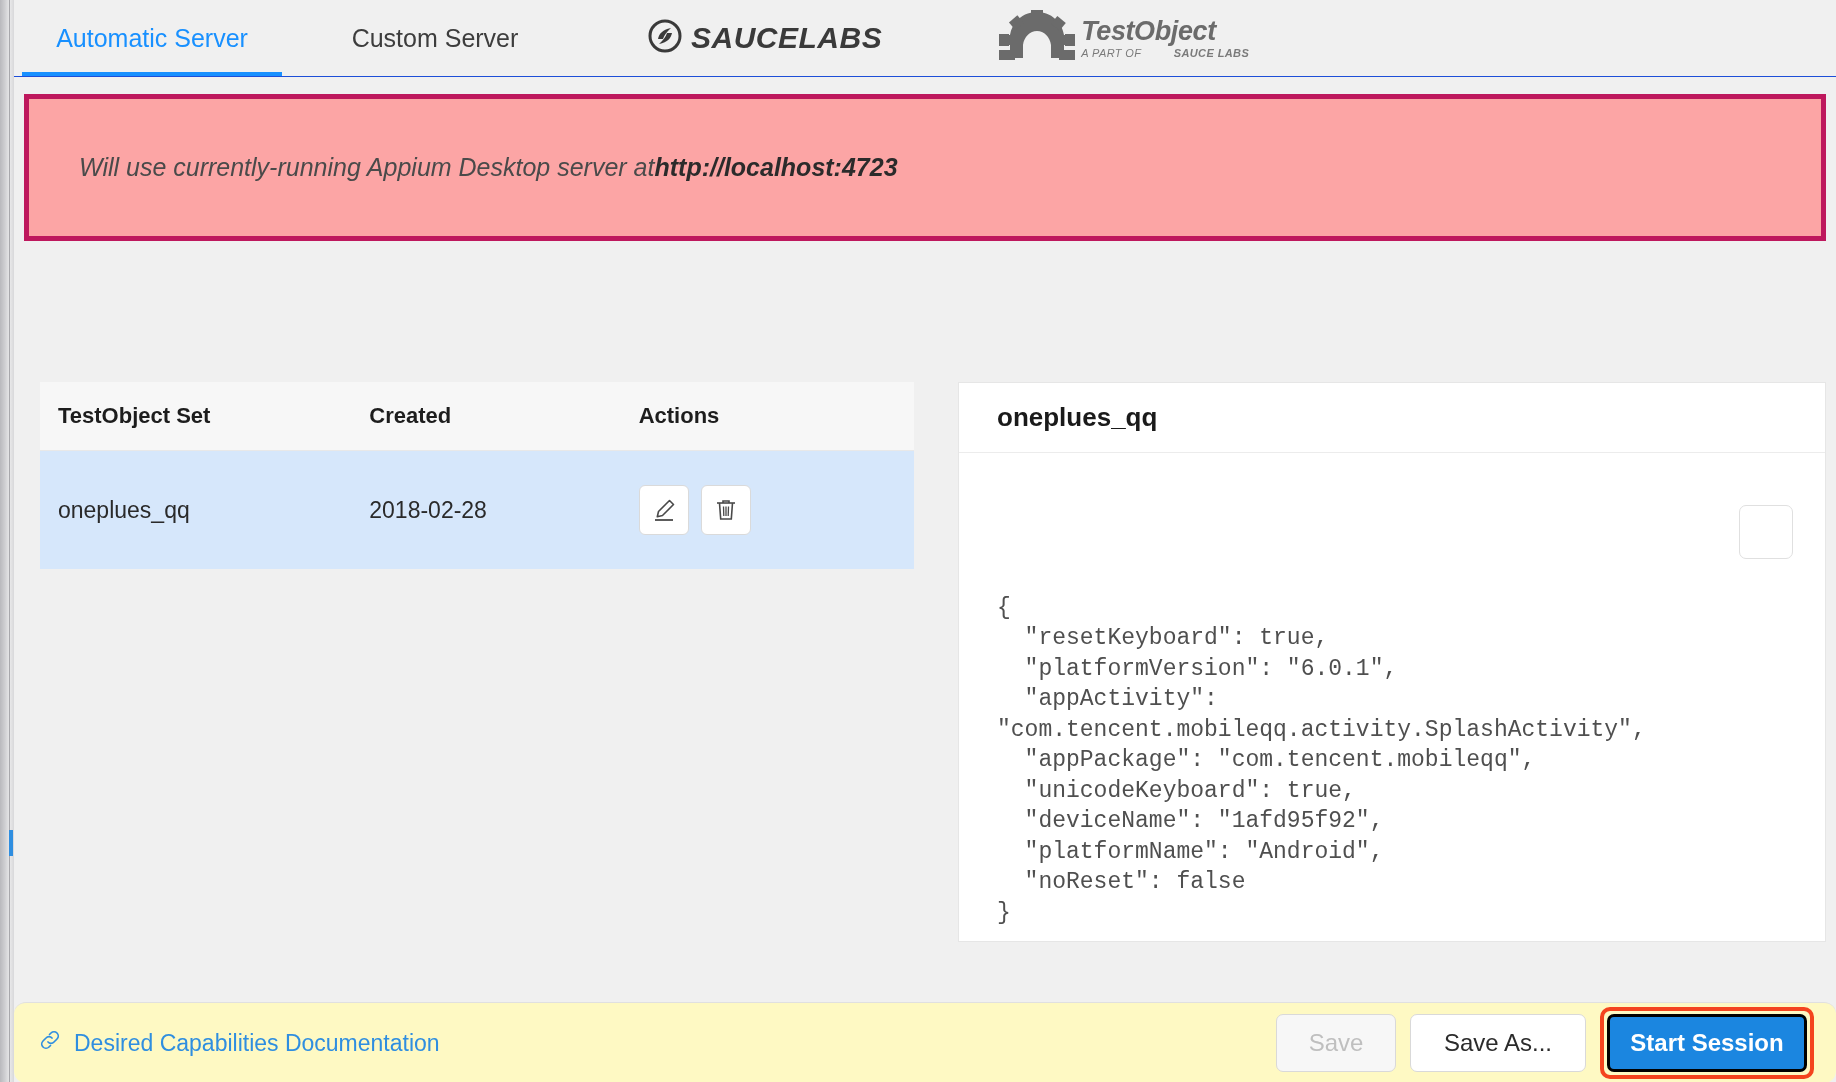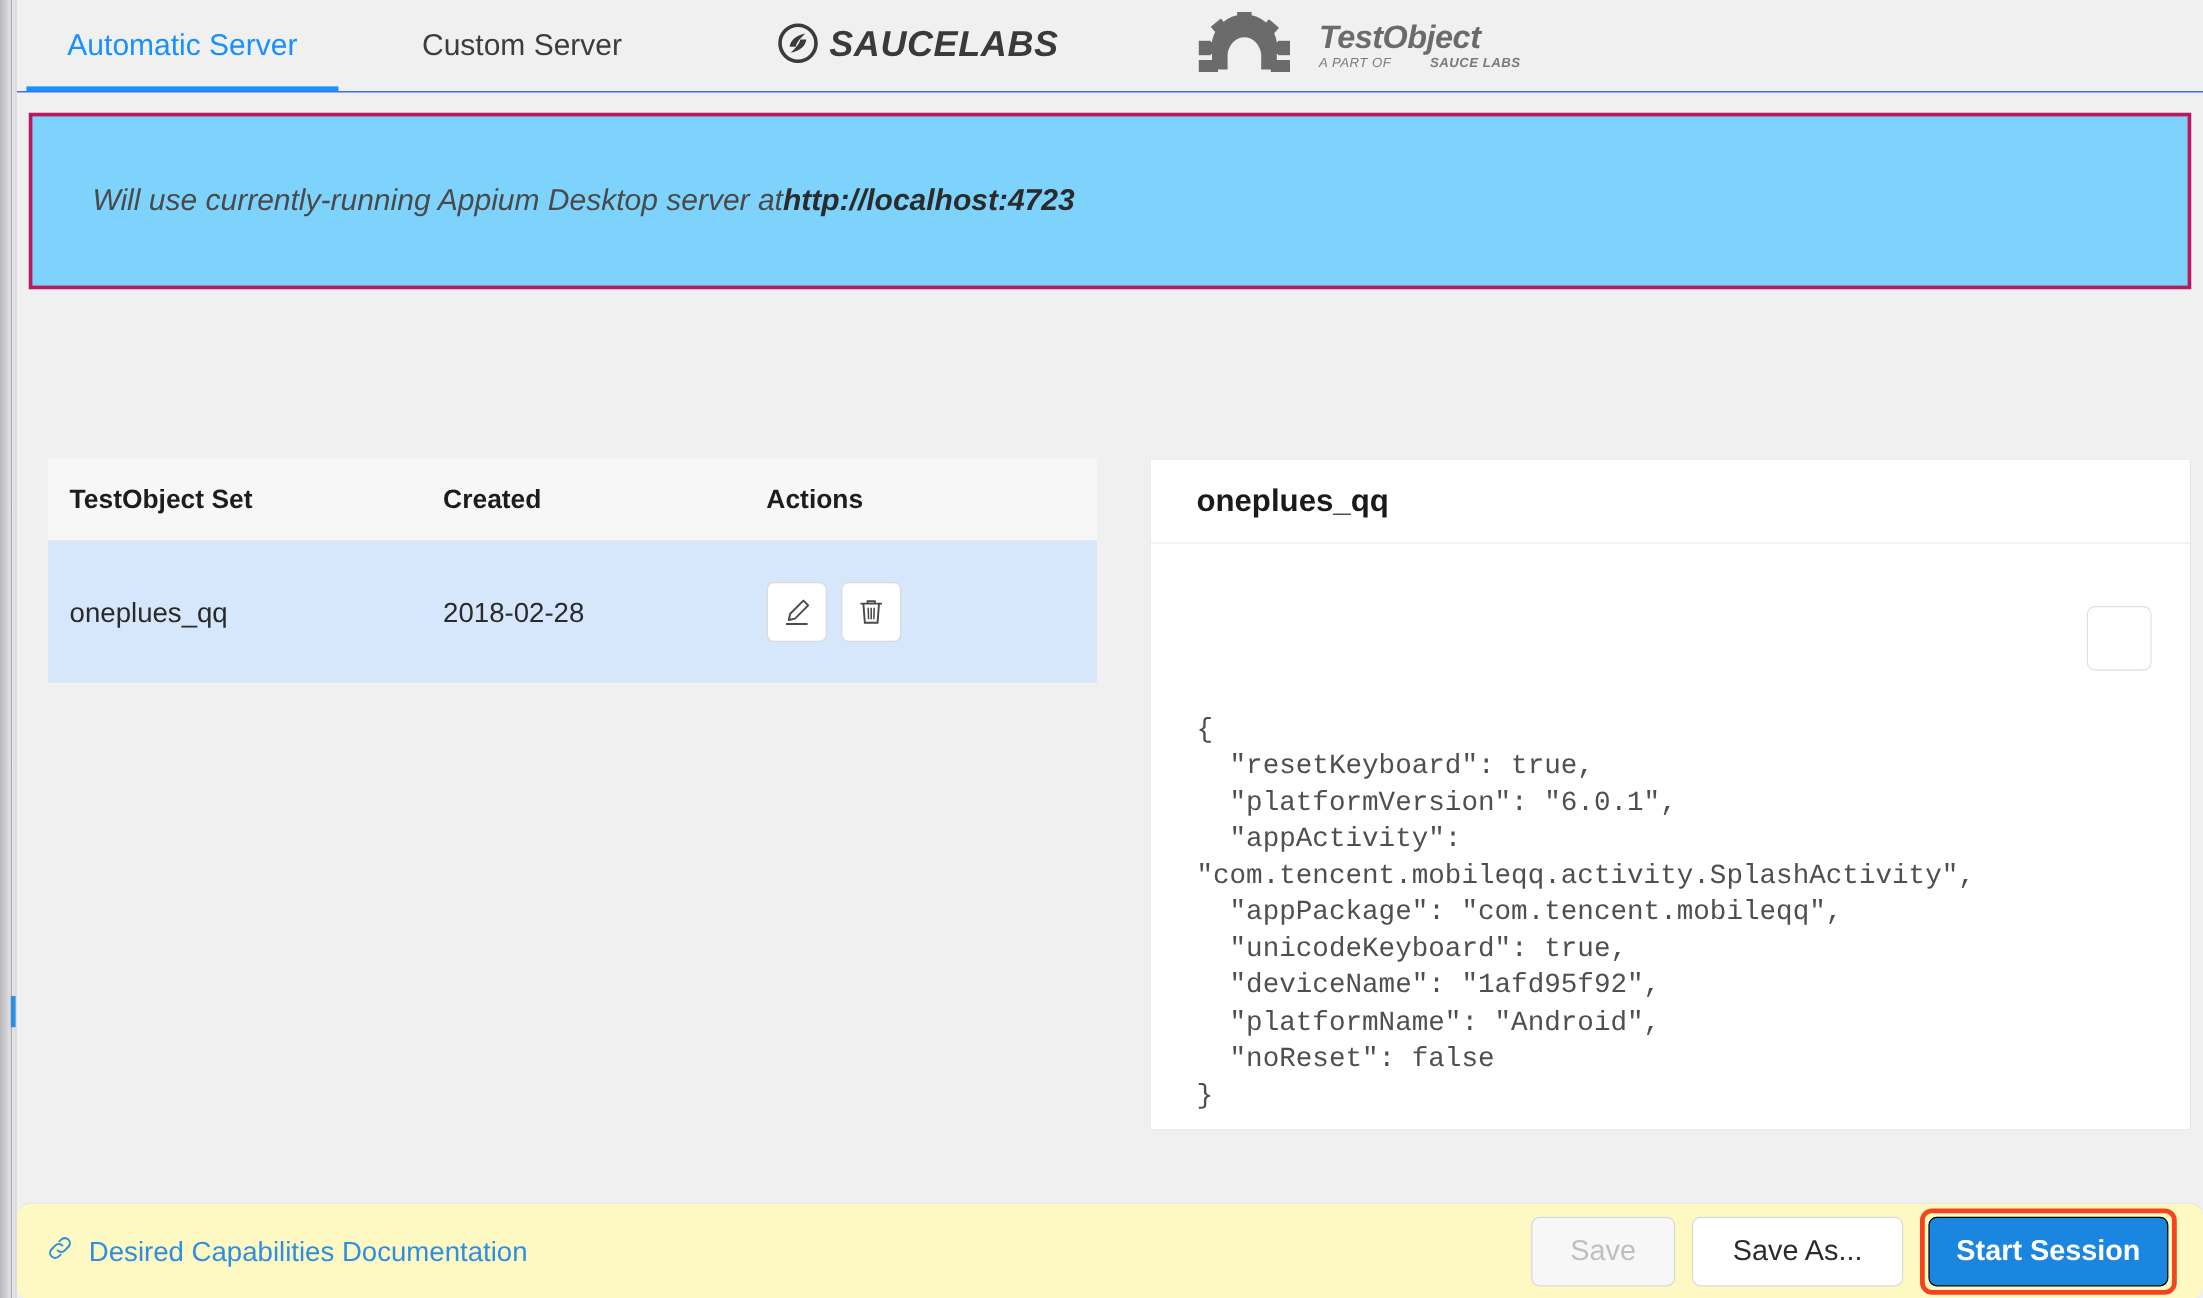--- a/index.html
+++ b/index.html
@@ -104,21 +104,21 @@
     letter-spacing: 0.5px;
     color: #3a3a3a;
     font-style: italic;
   }
   .saucelabs-logo .sl-text b { font-weight: 700; font-style: italic; }
   .saucelabs-logo .sl-text span { font-weight: 700; font-style: italic; }
 
   .testobject-logo {
     display: flex;
     align-items: center;
-    gap: 22px;
+    gap: 4px;
     margin-left: 115px;
   }
   .testobject-logo .to-text-wrap {
     display: flex;
     flex-direction: column;
     justify-content: center;
     line-height: 1;
   }
   .testobject-logo .to-main {
     font-size: 27px;
@@ -136,22 +136,22 @@
   }
   .testobject-logo .to-sub b { font-weight: bold; margin-left: 29px; }
 
   
   .server-info-card {
     position: absolute;
     left: 10px;
     top: 94px;
     width: 1802px;
     height: 147px;
-    background: #7dd3fc;
-    border: 3px solid #be185d;
+    background: #fca5a5;
+    border: 5px solid #be185d;
     box-sizing: border-box;
   }
   .server-info-text {
     position: absolute;
     left: 50px;
     top: 0; bottom: 0;
     display: flex;
     align-items: center;
     font-size: 25px;
     font-style: italic;
@@ -346,21 +346,21 @@
   }
   .btn-start-wrap {
     border: 4px solid #f4441e;
     border-radius: 10px;
     padding: 3px;
     display: inline-flex;
   }
   .btn-start {
     width: 200px;
     background: #1b86e0;
-    border: 1px solid #000000;
+    border: 3px solid #000000;
     color: #ffffff;
     font-weight: bold;
   }
 </style>
 </head>
 <body>
 
 <div id="window-sliver">
   <div class="sliver-line"></div>
   <div class="sliver-accent"></div>

